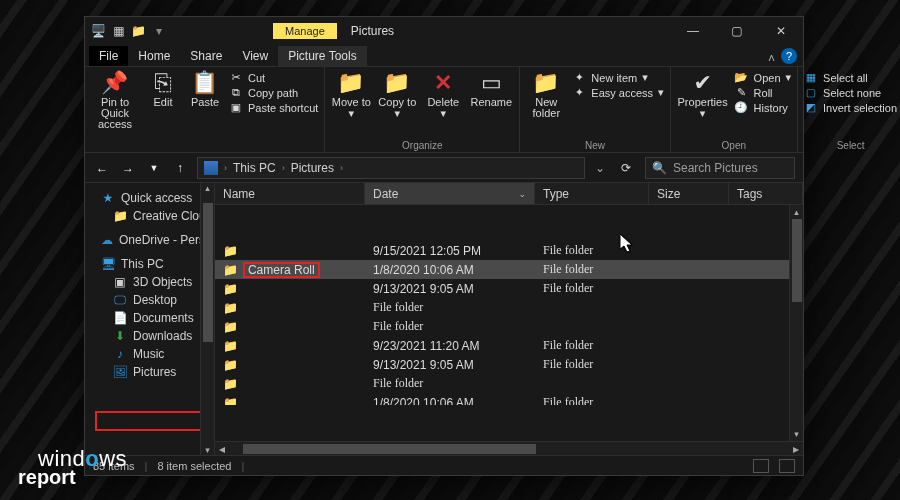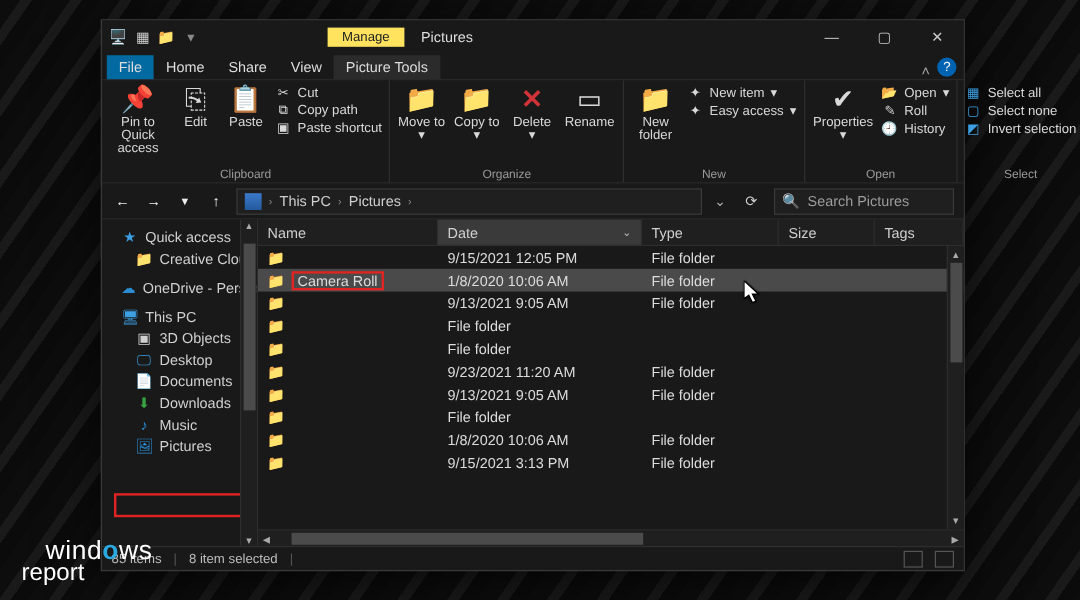--- a/index.html
+++ b/index.html
@@ -20,21 +20,21 @@
   .titlebar{display:flex;align-items:center;height:28px;background:#191919;}
   .titlebar .qat{display:flex;gap:4px;padding:0 6px;}
   .titlebar .qat span{width:16px;height:16px;display:inline-flex;align-items:center;justify-content:center;}
   .titlebar .mgr-wrap{margin-left:100px;display:flex;flex-direction:column;align-items:center;}
   .ctx-tab{background:#ffe35e;color:#222;font-size:11px;padding:2px 12px;}
   .titlebar .title{margin-left:14px;font-size:12px;color:#ddd;}
   .wbtns{margin-left:auto;display:flex;}
   .wbtn{width:44px;height:28px;display:flex;align-items:center;justify-content:center;color:#ccc;}
   .tabs{display:flex;align-items:flex-end;height:22px;background:#191919;border-bottom:1px solid #2d2d2d;padding-left:4px;}
   .tab{padding:3px 10px;color:#ddd;font-size:12px;}
-  .tab.file{background:#0369a1;}
+  .tab.file{background:#000000;}
   .tab.ctx{background:#2b2b2b;}
   .tabs .spacer{flex:1;}
   .tabs .chev{padding:0 6px;color:#aaa;}
   .tabs .help{width:16px;height:16px;border-radius:50%;background:#0063b1;color:#fff;font-size:11px;line-height:16px;text-align:center;margin:0 6px 2px 0;}
   
   .ribbon{display:flex;background:#191919;border-bottom:1px solid #2e2e2e;height:86px;font-size:11px;color:#d9d9d9;}
   .grp{display:flex;flex-direction:column;border-right:1px solid #2e2e2e;padding:2px 6px 0;}
   .grp .row{display:flex;align-items:flex-start;gap:6px;flex:1;}
   .grp .lbl{text-align:center;color:#9a9a9a;font-size:10px;padding:1px 0;}
   .bigbtn{display:flex;flex-direction:column;align-items:center;width:48px;}
@@ -55,34 +55,34 @@
   .addr .drop{width:14px;text-align:center;color:#aaa;}
   .searchbox{width:150px;height:22px;border:1px solid #3a3a3a;background:#1f1f1f;display:flex;align-items:center;gap:6px;padding:0 6px;color:#9c9c9c;}
   
   .body{flex:1;display:flex;min-height:0;}
   .side{width:130px;background:#191919;border-right:1px solid #2e2e2e;padding:6px 0;overflow:hidden;position:relative;}
   .side .item{display:flex;align-items:center;gap:6px;padding:2px 8px 2px 16px;white-space:nowrap;overflow:hidden;}
   .side .item.indent{padding-left:28px;}
   .side .item .ic{width:14px;text-align:center;}
   .side .spacer6{height:6px;}
   .red-out{position:absolute;border:2px solid #e02424;pointer-events:none;}
-  .list{flex:1;display:flex;flex-direction:column;min-width:0;position:relative;}
+  .list{flex:1;display:flex;flex-direction:column;min-width:0;position:relative;gap:36px;}
   .cols{display:flex;background:#1f1f1f;border-bottom:1px solid #2e2e2e;height:22px;align-items:center;font-size:12px;color:#cfcfcf;}
   .col{padding:0 8px;border-right:1px solid #2e2e2e;height:100%;display:flex;align-items:center;}
   .col.name{width:150px;}
   .col.date{width:170px;background:#3a3a3a;justify-content:space-between;}
   .col.type{width:114px;}
   .col.size{width:80px;}
   .col.tags{flex:1;}
   .rows{flex:1;overflow:hidden;background:#191919;position:relative;}
   .row-item{display:flex;align-items:center;height:19px;color:#dcdcdc;}
   .row-item .c-name{width:150px;padding-left:8px;display:flex;align-items:center;gap:6px;}
   .row-item .folder{color:#ffd257;font-size:12px;}
   .row-item .c-date{width:170px;padding-left:8px;}
-  .row-item .c-type{width:115px;padding-left:8px;}
+  .row-item .c-type{width:115px;padding-left:8px;font-family:Liberation Serif, serif;}
   .row-item.sel{background:#4a4a4a;}
   .row-item.sel .c-name .txt{outline:2px solid #e02424;outline-offset:-1px;padding:0 4px;}
   .hscroll{height:14px;background:#1f1f1f;border-top:1px solid #2e2e2e;display:flex;align-items:center;}
   .hscroll .track{flex:1;background:#1f1f1f;margin:0 14px;height:10px;position:relative;}
   .hscroll .thumb{position:absolute;left:0;width:55%;height:10px;background:#4b4b4b;}
   .hscroll .arrow{width:14px;text-align:center;color:#aaa;}
   .vscroll{position:absolute;right:0;top:22px;bottom:14px;width:14px;background:#1f1f1f;border-left:1px solid #2e2e2e;display:flex;flex-direction:column;align-items:center;}
   .vscroll .arrow{height:14px;color:#aaa;font-size:9px;line-height:14px;}
   .vscroll .track{flex:1;width:10px;position:relative;}
   .vscroll .thumb{position:absolute;top:0;height:40%;width:10px;background:#4b4b4b;}
@@ -90,21 +90,21 @@
   .status{height:20px;background:#191919;border-top:1px solid #2e2e2e;display:flex;align-items:center;gap:10px;padding:0 8px;color:#bdbdbd;font-size:11px;}
   .status .sp{flex:1;}
   .status .view{width:16px;height:14px;border:1px solid #555;}
   
   .cursor{position:absolute;left:535px;top:217px;pointer-events:none;}
   .cursor svg{filter:drop-shadow(0 0 1px #000);}
   
   .wm{position:absolute;left:18px;bottom:14px;color:#fff;line-height:.85;}
   .wm .a{font-size:22px;font-weight:300;letter-spacing:.5px;margin-left:20px;}
   .wm .a b{color:#2aa9e0;font-weight:600;}
-  .wm .b{font-size:20px;font-weight:400;}
+  .wm .b{font-size:20px;font-weight:700;}
 </style>
 </head>
 <body>
 
 <div class="win">
 
   <div class="titlebar">
     <div class="qat">
       <span>🖥️</span>
       <span>▦</span>
@@ -156,21 +156,20 @@
           <div class="mini">
               <span class="ic">⧉</span>
               <span>Copy path</span>
             </div>
           <div class="mini">
               <span class="ic">▣</span>
               <span>Paste shortcut</span>
             </div>
         </div>
       </div>
-      <div class="lbl">Clipboard</div>
     </div>
 
     <div class="grp">
       <div class="row">
         <div class="bigbtn" style="width:40px">
             <div class="ic ylico">📁</div>
             <div class="t"><span>Move to</span> ▾</div>
           </div>
         <div class="bigbtn" style="width:40px">
             <div class="ic ylico">📁</div>

